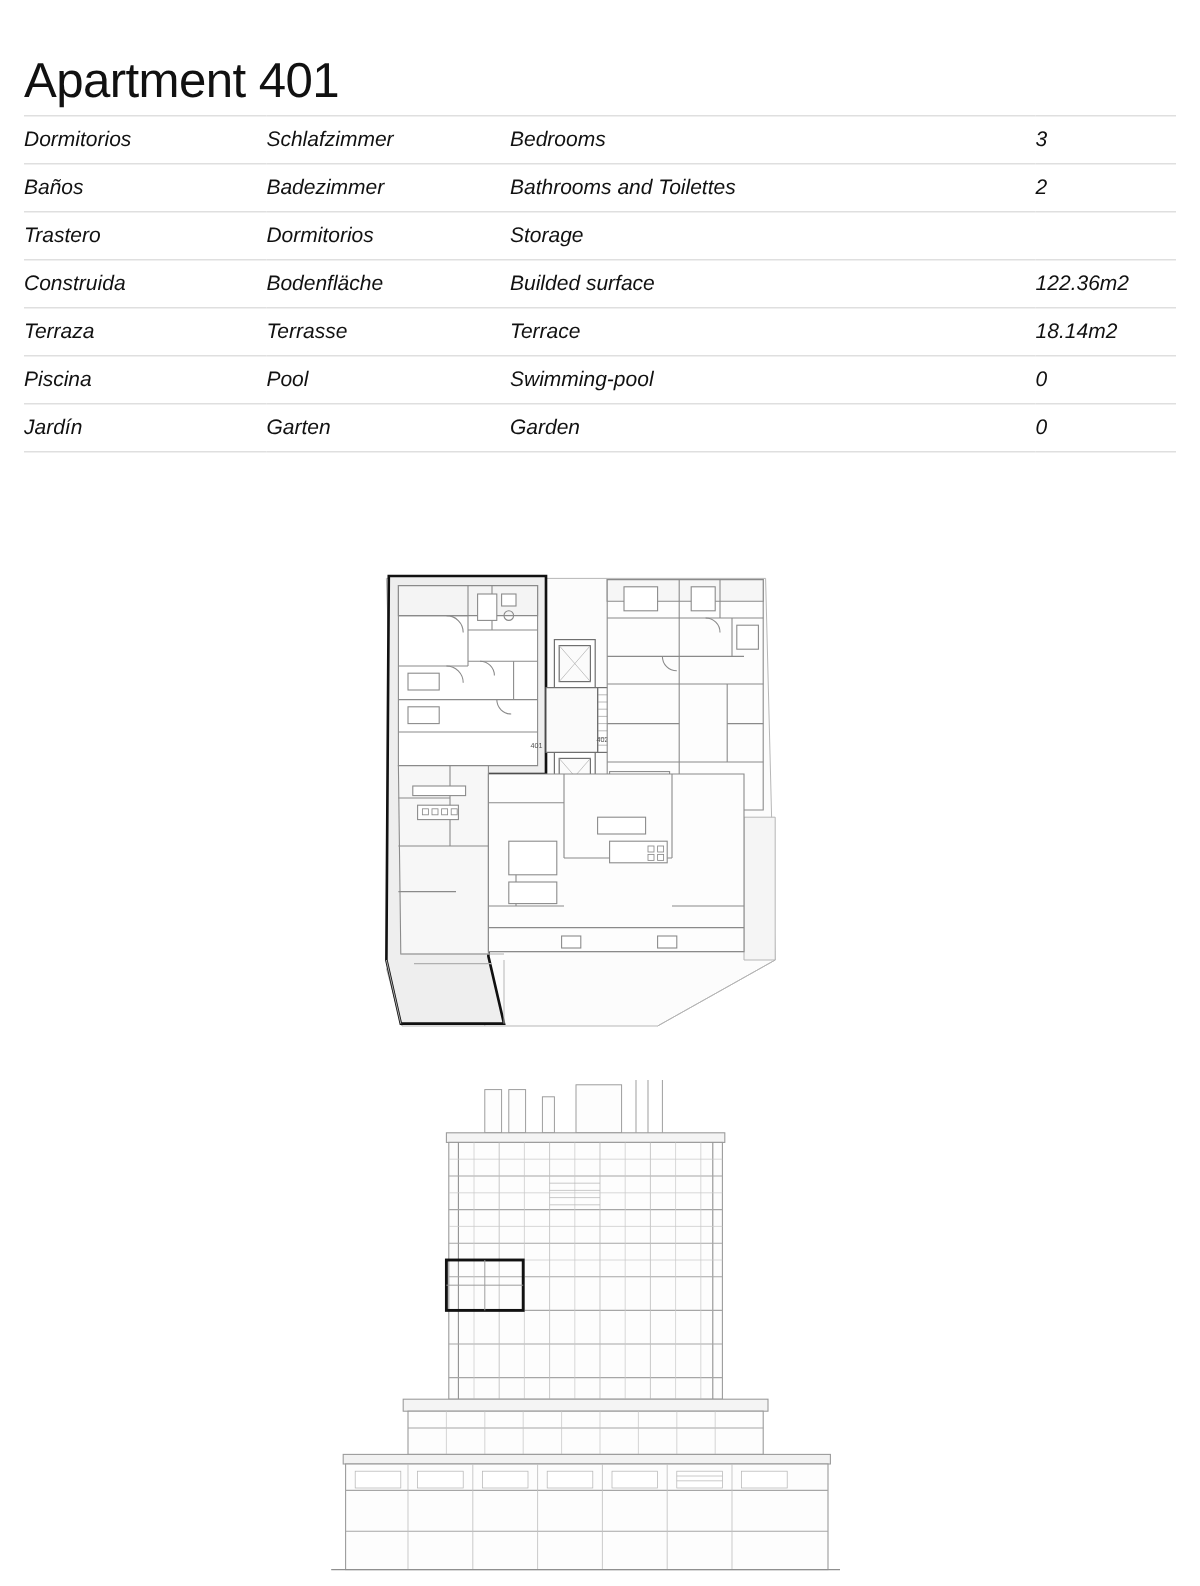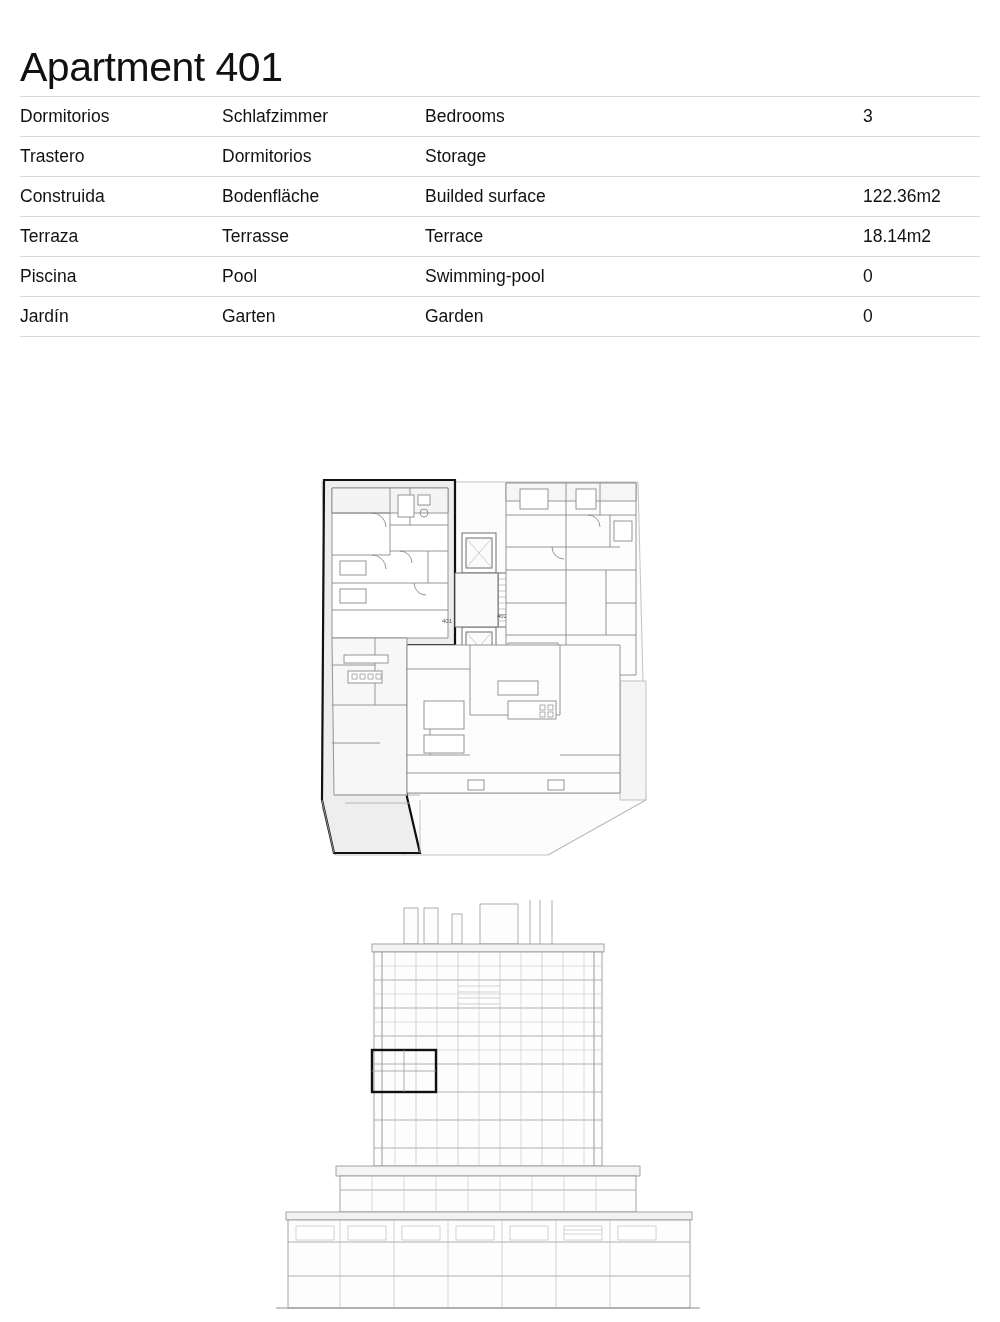--- a/index.html
+++ b/index.html
@@ -29,20 +29,21 @@
     letter-spacing: -0.5px;
     line-height: 1.1;
     color: #111111;
   }
   .spec-table {
     position: absolute;
     left: 20px;
     top: 96px;
     width: 960px;
     border-collapse: collapse;
+    font-style: italic;
   }
   .spec-table tr {
     height: 40px;
   }
   .spec-table td {
     border-bottom: 1px solid #d8d8d8;
     font-size: 17.5px;
     font-weight: 400;
     color: #111111;
     padding: 0;
@@ -73,20 +74,26 @@
 
   <h1 class="title">Apartment 401</h1>
 
   <table class="spec-table">
     <tbody>
       <tr>
         <td class="col-es">Dormitorios</td>
         <td class="col-de">Schlafzimmer</td>
         <td class="col-en">Bedrooms</td>
         <td class="col-val">3</td>
+      </tr>
+      <tr>
+        <td class="col-es">Baños</td>
+        <td class="col-de">Badezimmer</td>
+        <td class="col-en">Bathrooms and Toilettes</td>
+        <td class="col-val">2</td>
       </tr>
       <tr>
         <td class="col-es">Trastero</td>
         <td class="col-de">Dormitorios</td>
         <td class="col-en">Storage</td>
         <td class="col-val"></td>
       </tr>
       <tr>
         <td class="col-es">Construida</td>
         <td class="col-de">Bodenfläche</td>

